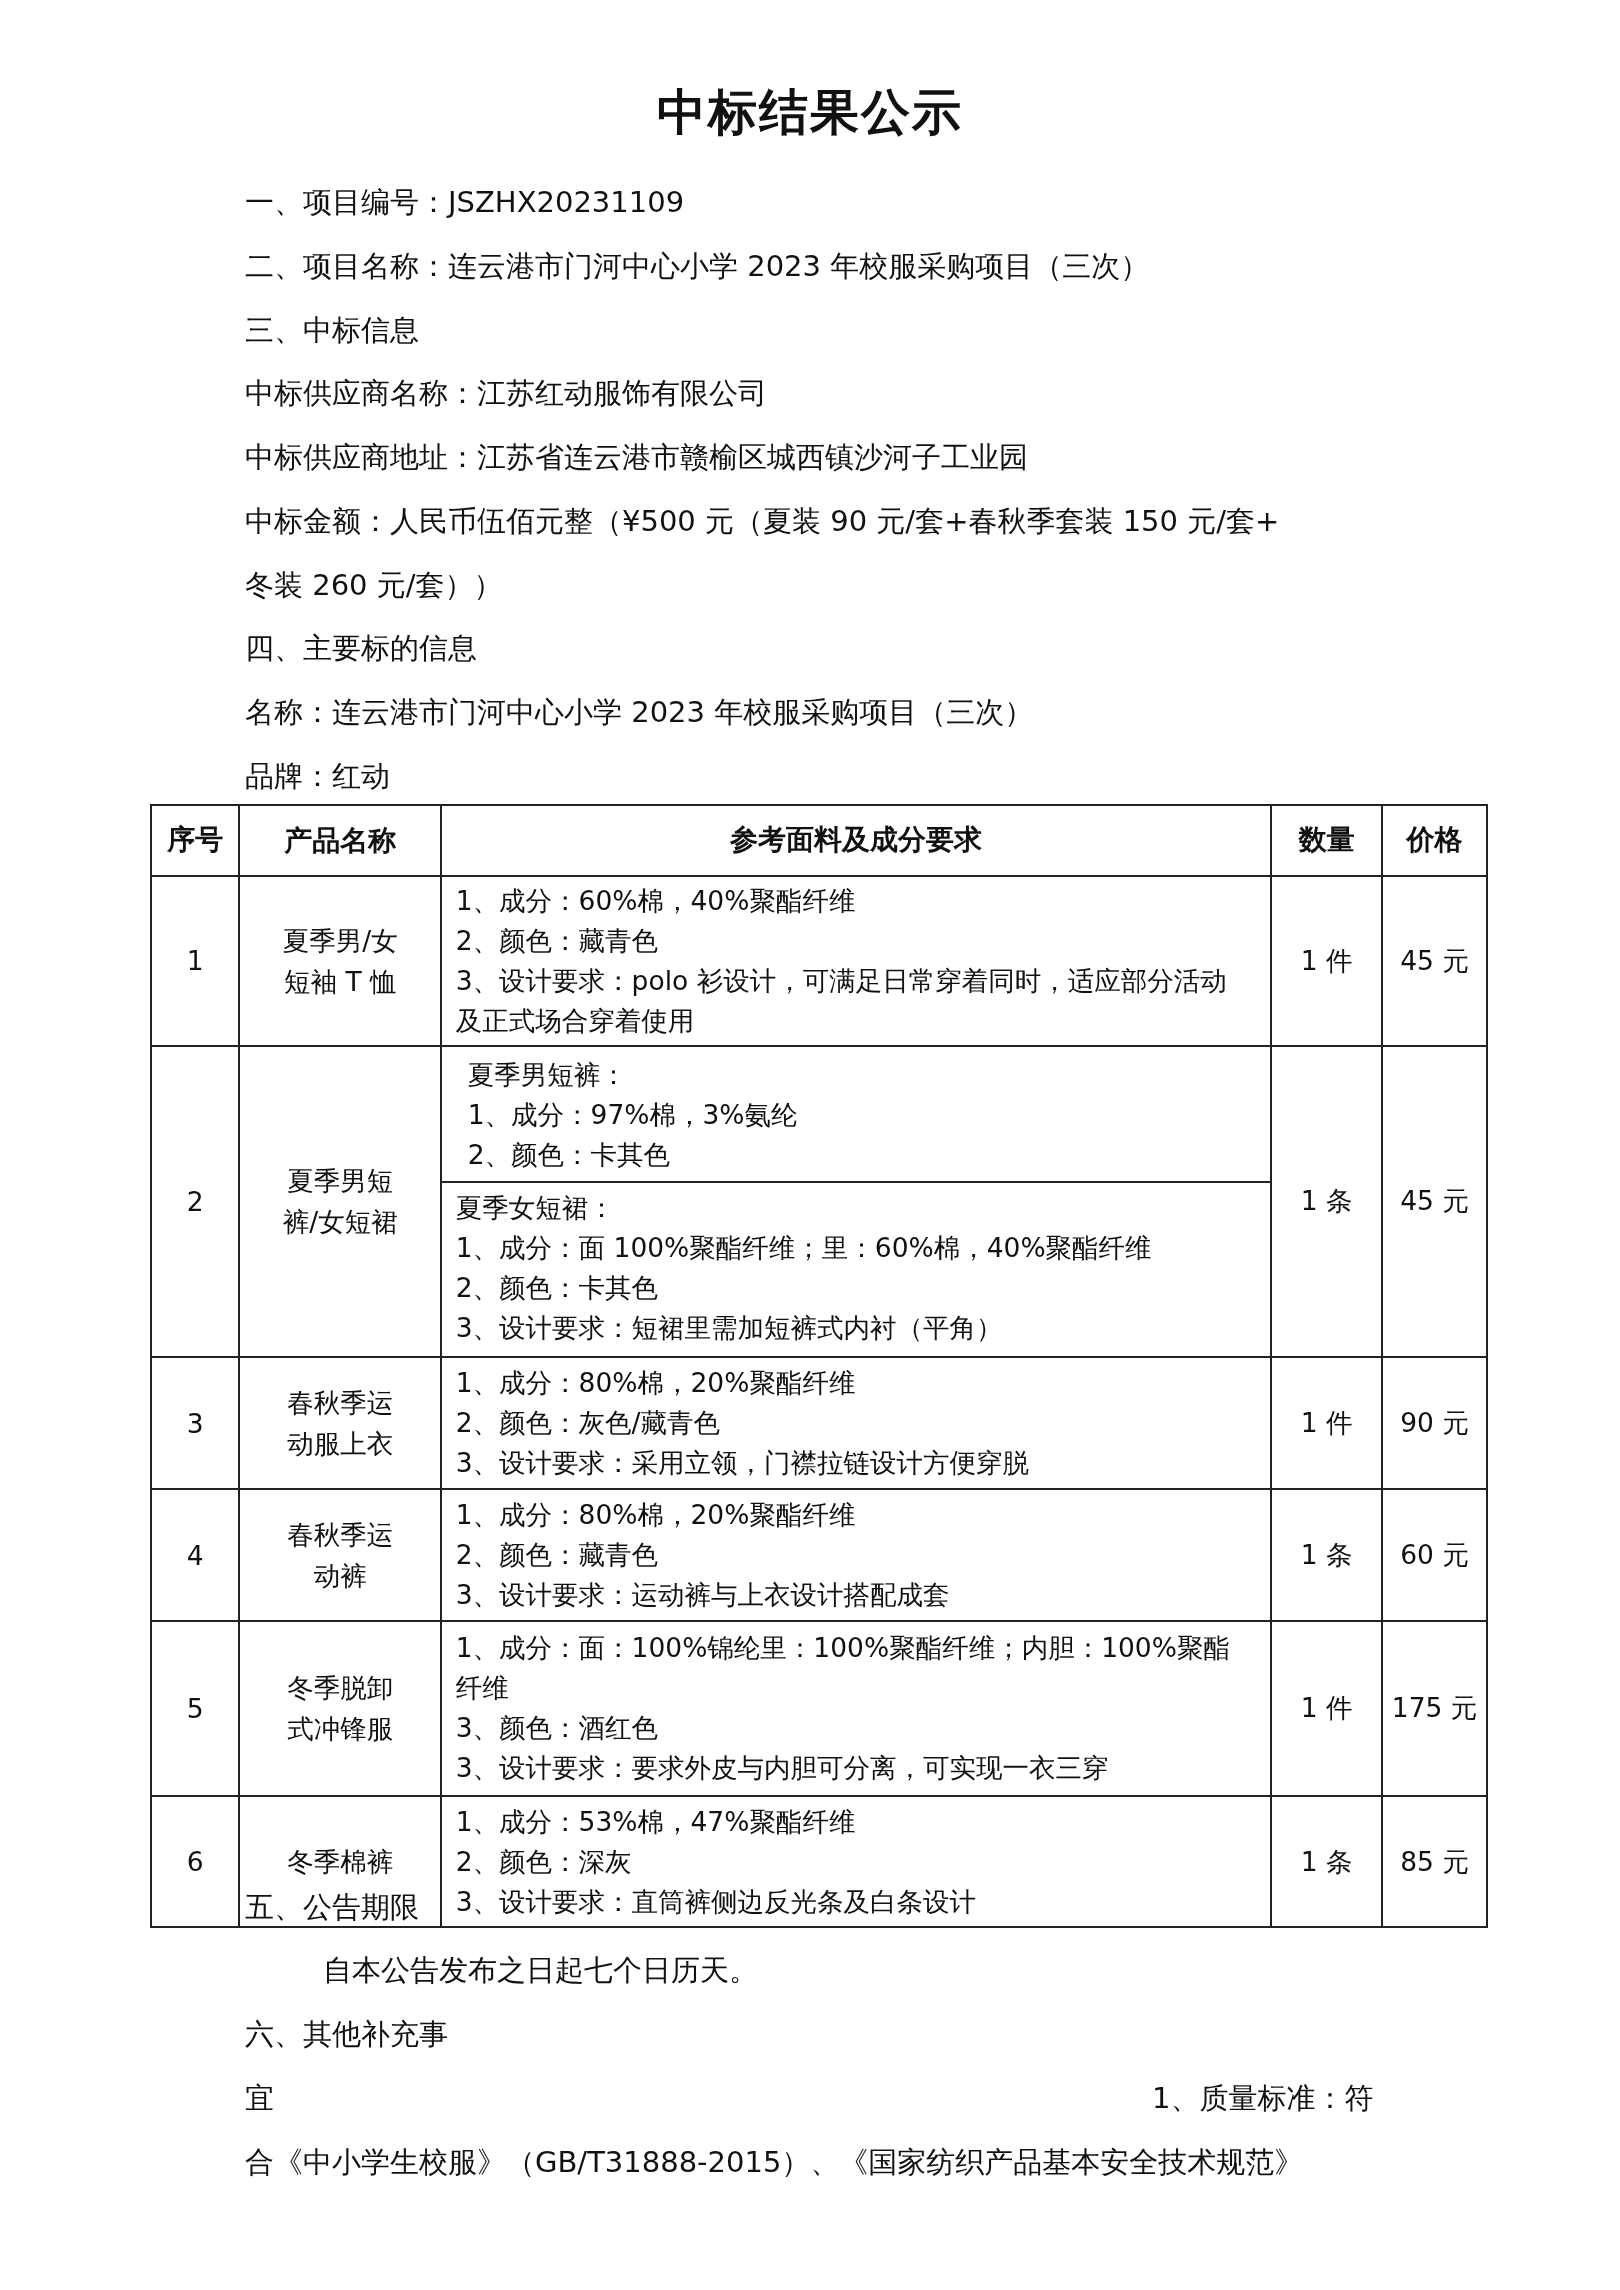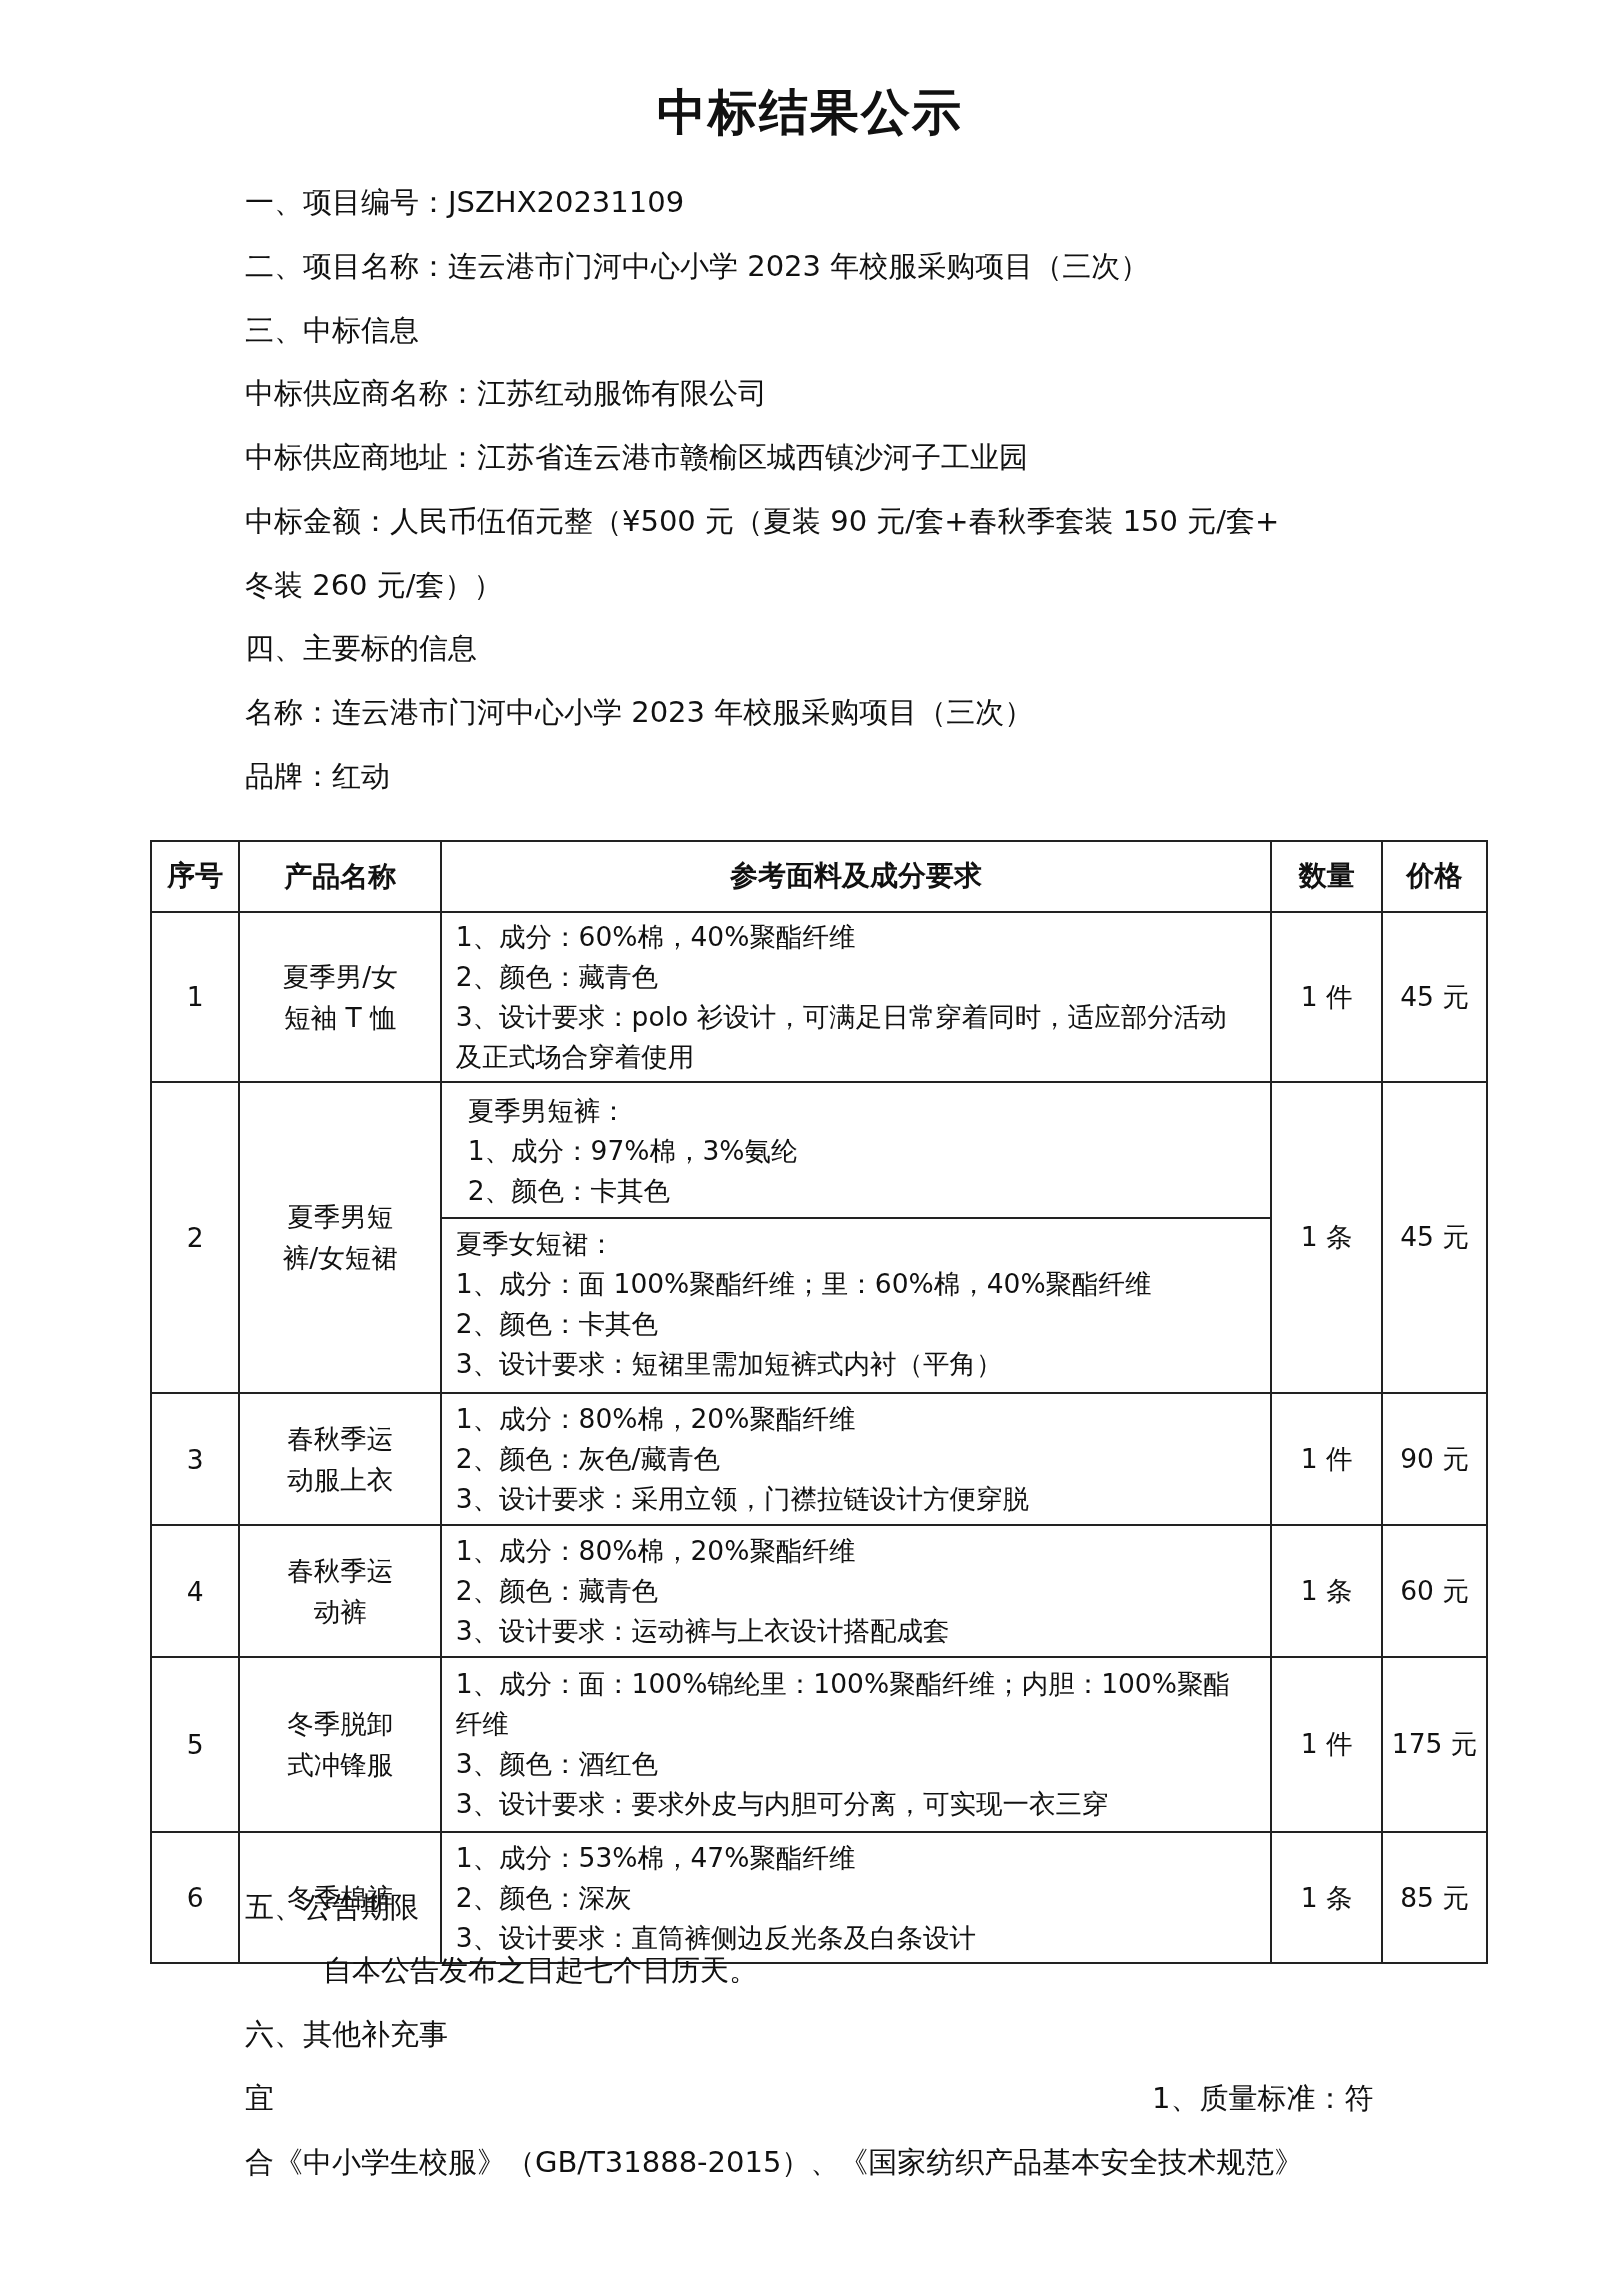--- a/index.html
+++ b/index.html
@@ -11,21 +11,21 @@
   .title {
     position: absolute; left: 0; width: 1620px; top: 80px;
     text-align: center; font-size: 49px; font-weight: bold; letter-spacing: 2px;
   }
   .line {
     position: absolute; left: 245px; font-size: 29px; white-space: nowrap;
     line-height: 39px;
   }
   .indent { left: 323px; }
   table.spec {
-    position: absolute; left: 150px; top: 840px; width: 1338px;
+    position: absolute; left: 150px; top: 804px; width: 1338px;
     border-collapse: collapse; font-size: 26.5px;
   }
   table.spec td, table.spec th {
     border: 2px solid #222222; padding: 0; vertical-align: middle;
   }
   table.spec th { height: 61px; font-weight: bold; font-size: 28px; text-align: center; }
   .c-no { width: 90px; text-align: center; }
   .c-name { width: 163px; text-align: center; line-height: 41px; padding: 0 22px !important; border-radius: 12px; }
   .c-req { width: 845px; text-align: left; padding: 3.9px 13.7px !important; line-height: 40px; }
   .c-qty { width: 114px; text-align: center; border-radius: 19px; }

